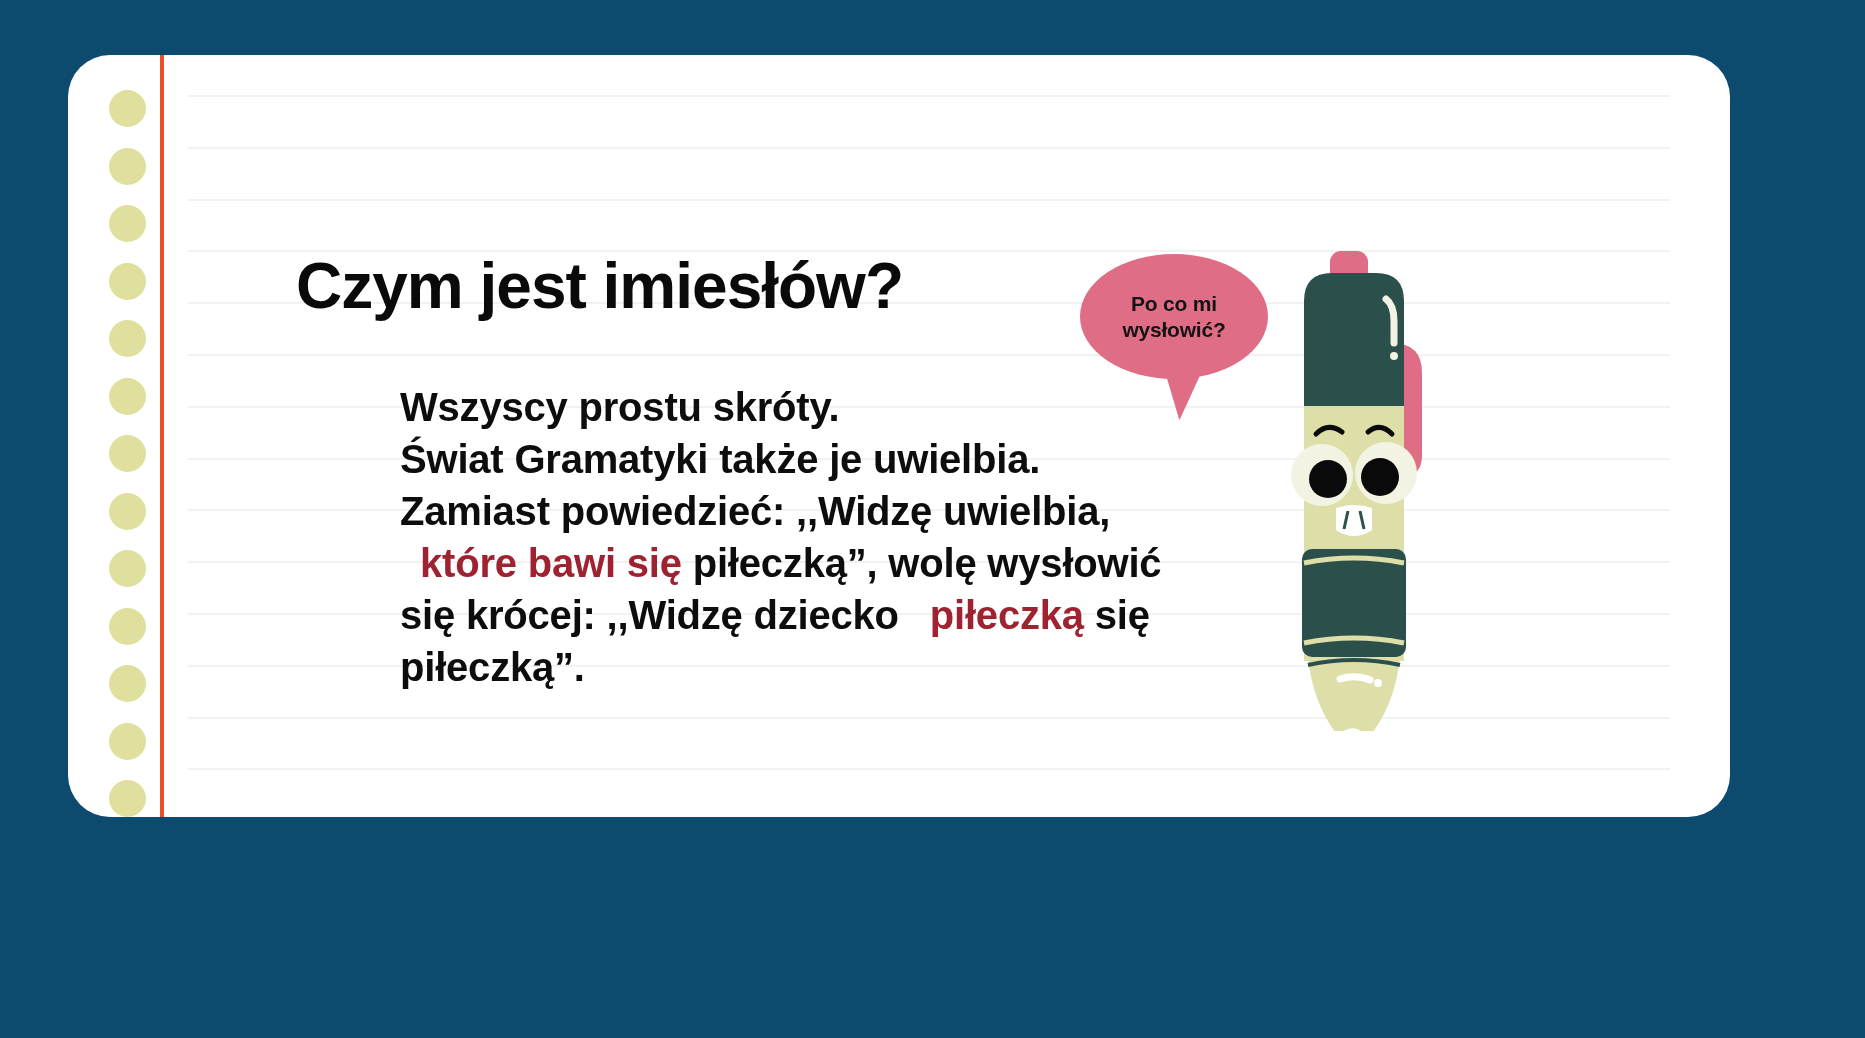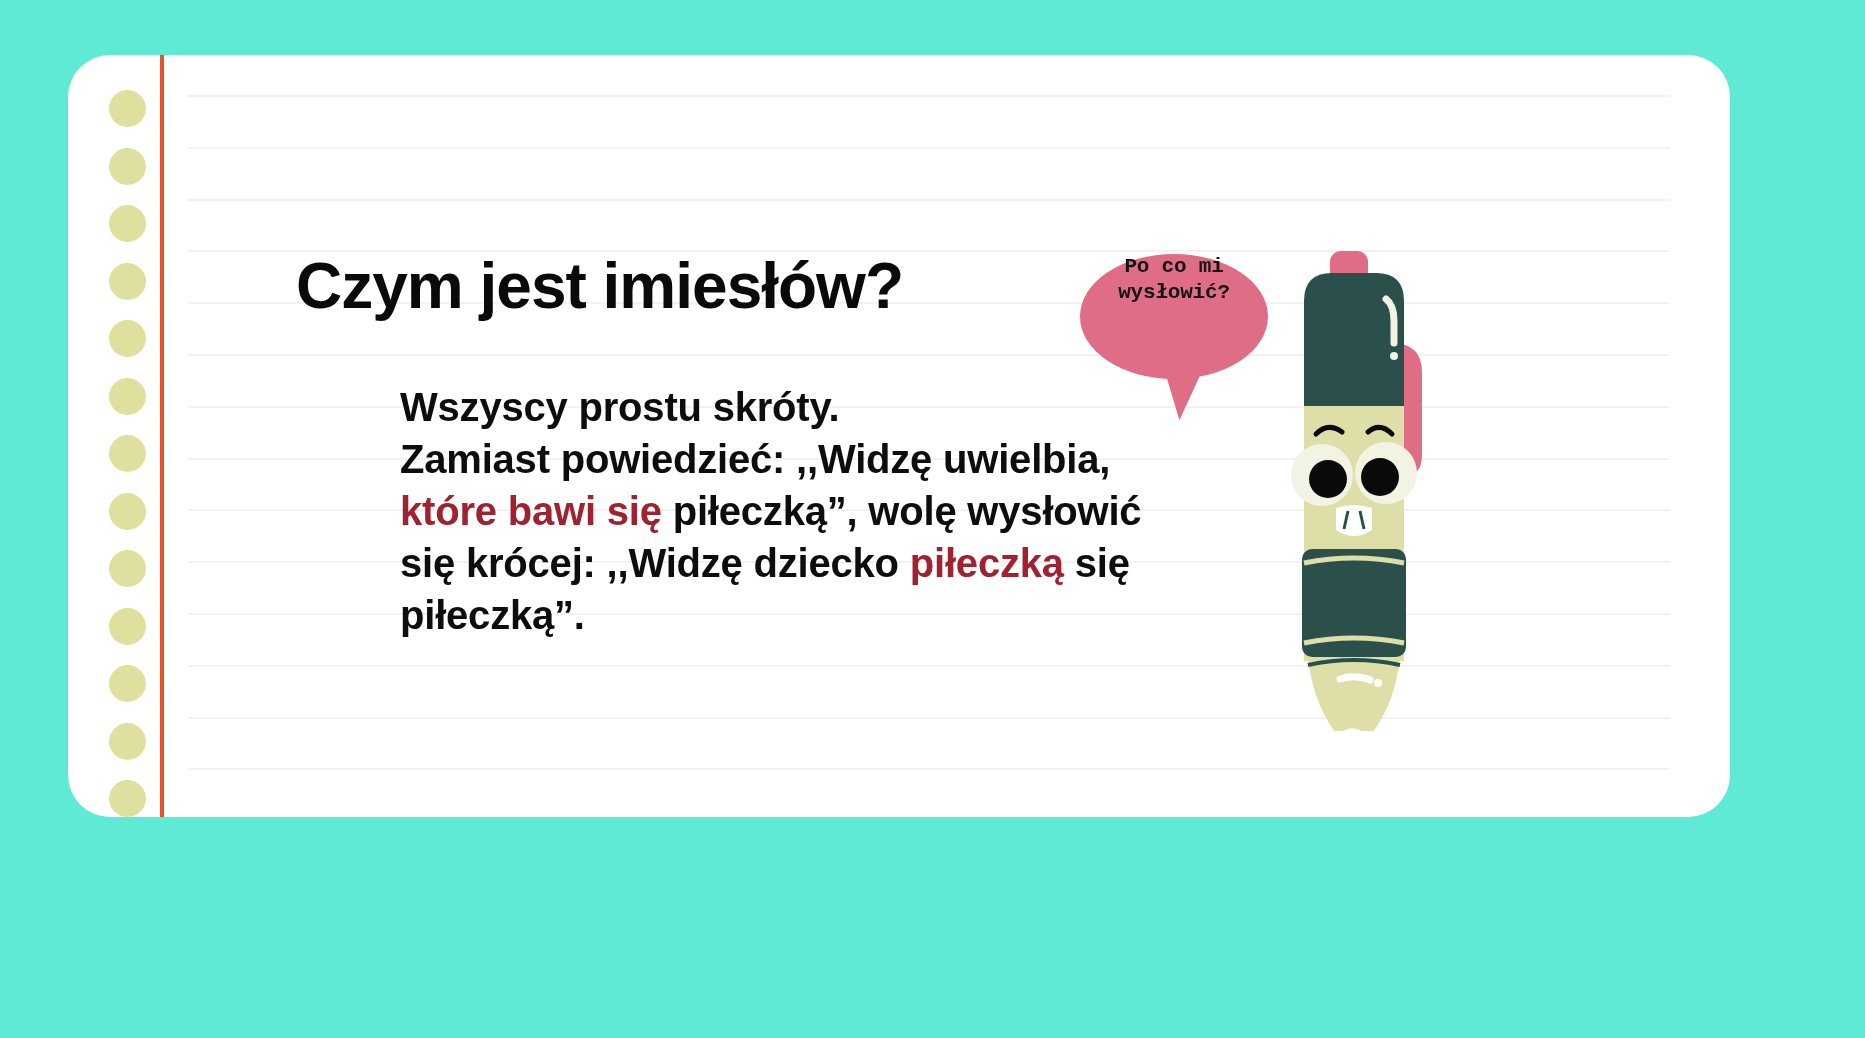--- a/index.html
+++ b/index.html
@@ -8,21 +8,21 @@
     background: #ffffff;
   }
   body {
     font-family: "Liberation Sans", sans-serif;
   }
 
   .slide {
     position: relative;
     width: 1865px;
     height: 1038px;
-    background: #5eead4;
+    background: #0c4a6e;
     overflow: hidden;
   }
 
   
   .page {
     position: absolute;
     left: 68px;
     top: 55px;
     width: 1662px;
     height: 762px;
@@ -91,36 +91,36 @@
     font-weight: 700;
     line-height: 52px;
     color: #0d0d0d;
     letter-spacing: -0.2px;
   }
   .body-copy p {
     margin: 0;
   }
   .hl {
     color: #9e2230;
+    margin-left: 20px;
   }
 
   
   .bubble {
     position: absolute;
     left: 1012px;
     top: 199px;
     width: 188px;
     height: 125px;
     background: #df6d85;
     border-radius: 50%;
     display: flex;
-    align-items: flex-start;
+    align-items: center;
     justify-content: center;
     text-align: center;
-    font-family: Liberation Mono, monospace;
   }
   .bubble-text {
     font-size: 21px;
     font-weight: 700;
     line-height: 26px;
     color: #141414;
     letter-spacing: -0.2px;
   }
   .bubble-tail {
     position: absolute;
@@ -184,20 +184,23 @@
       </div>
 
     <div class="margin-line"></div>
 
     <div class="heading">Czym jest imiesłów?</div>
 
     <div class="body-copy">
       <p>
         <span>Wszyscy prostu skróty.</span>
       </p>
+      <p>
+        <span>Świat Gramatyki także je uwielbia.</span>
+      </p>
       <p><span>Zamiast powiedzieć: ,,Widzę uwielbia, </span><span class="hl">które bawi się</span><span> piłeczką”, wolę wysłowić się krócej: ,,Widzę dziecko </span><span class="hl">piłeczką</span><span> się piłeczką”.</span></p>
     </div>
 
     <div class="bubble-tail"></div>
 
     <div class="bubble">
       <div class="bubble-text">
         <div>Po co mi</div>
         <div>wysłowić?</div>
       </div>

